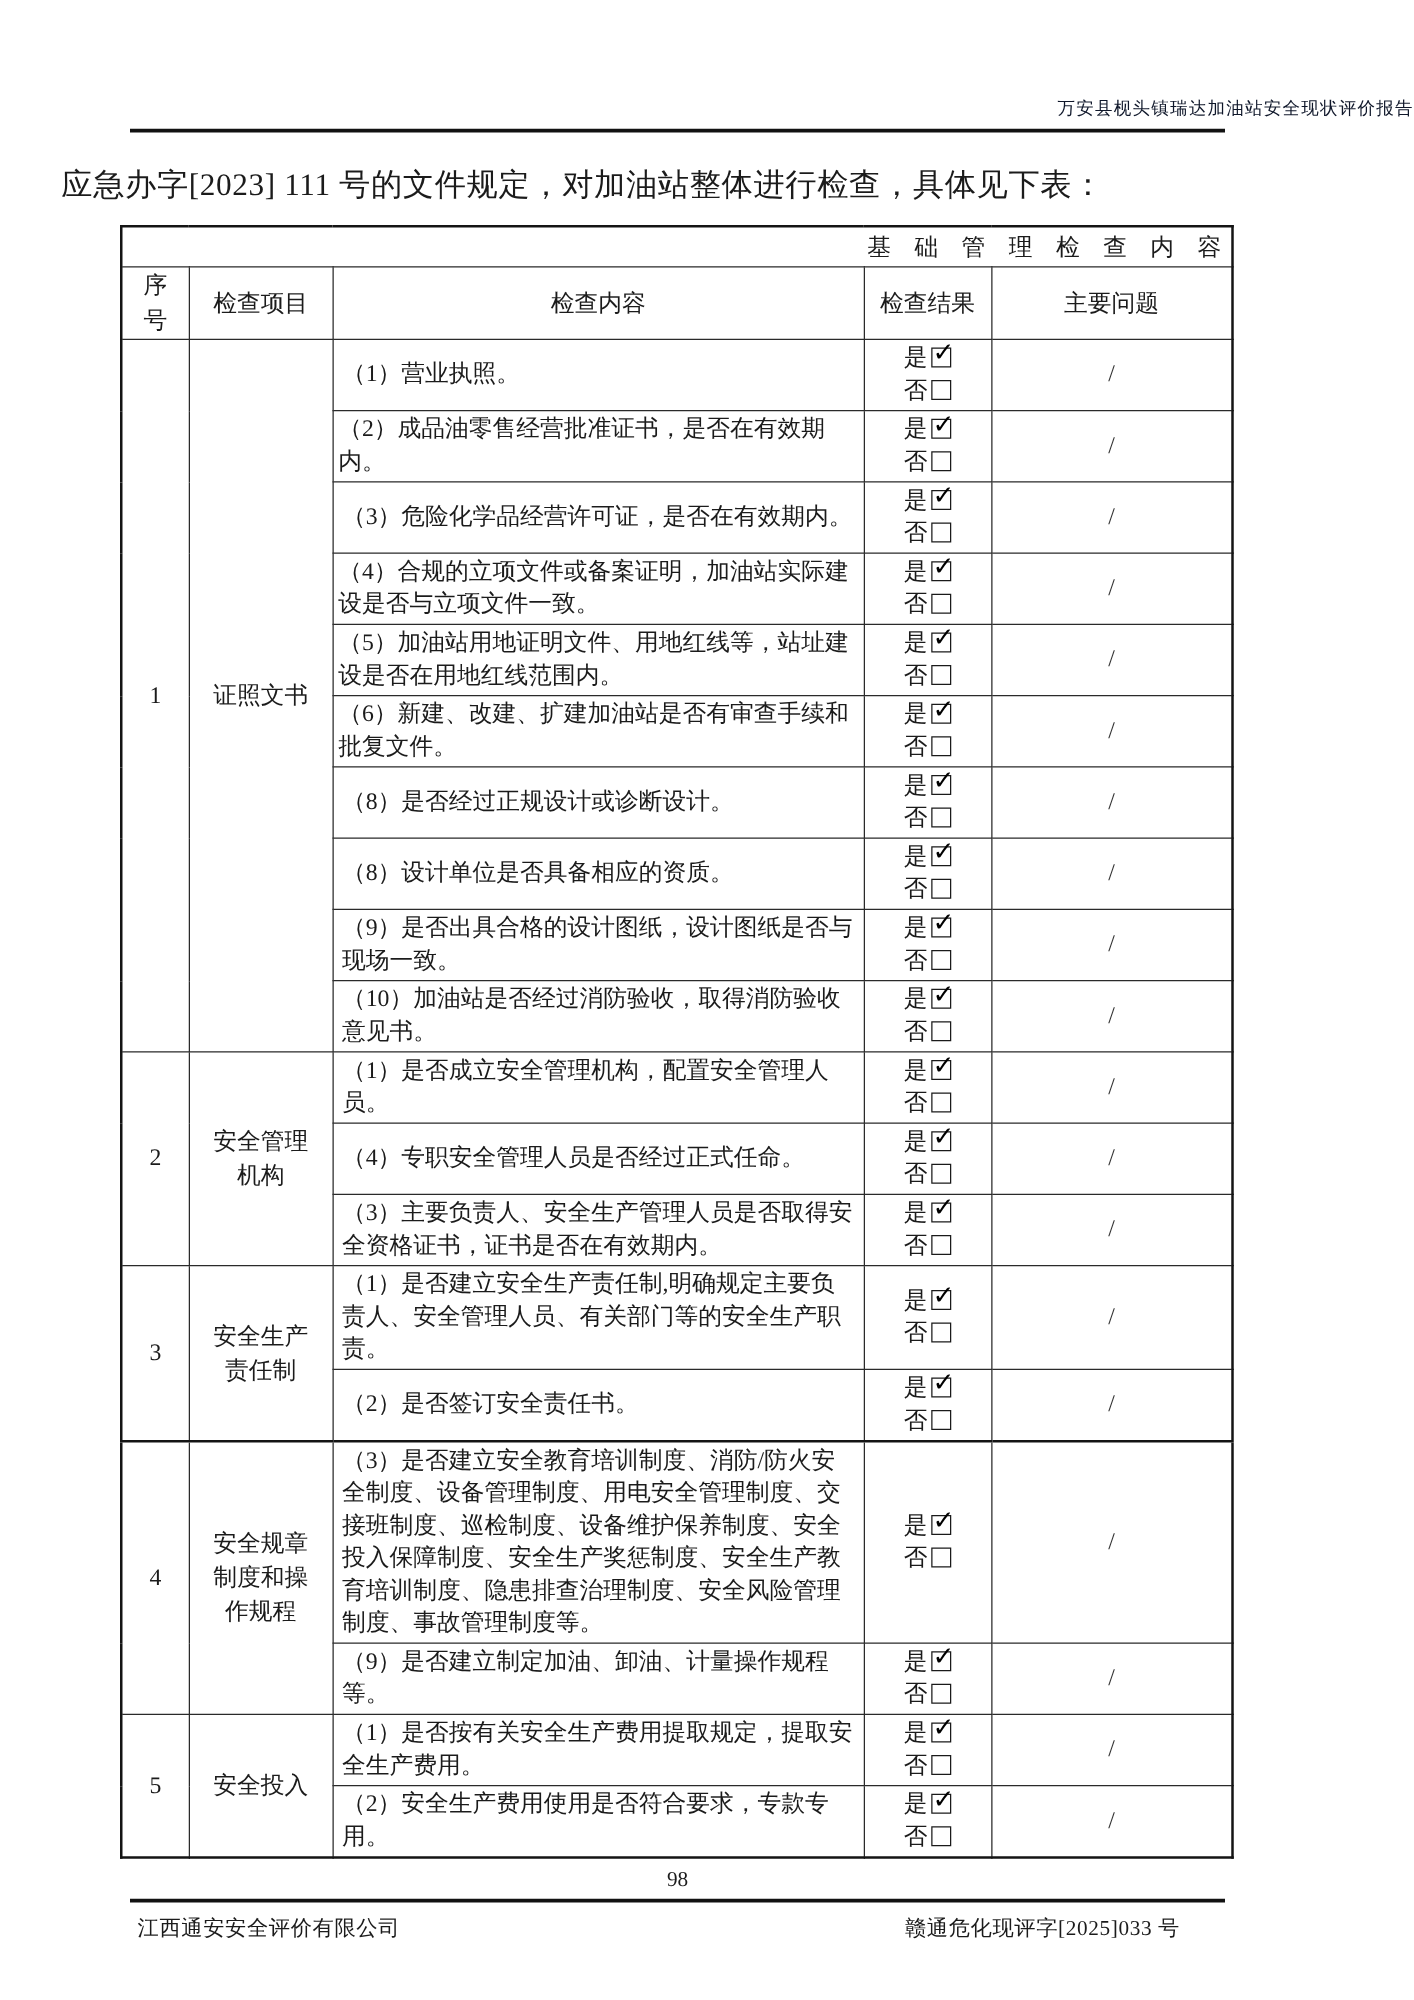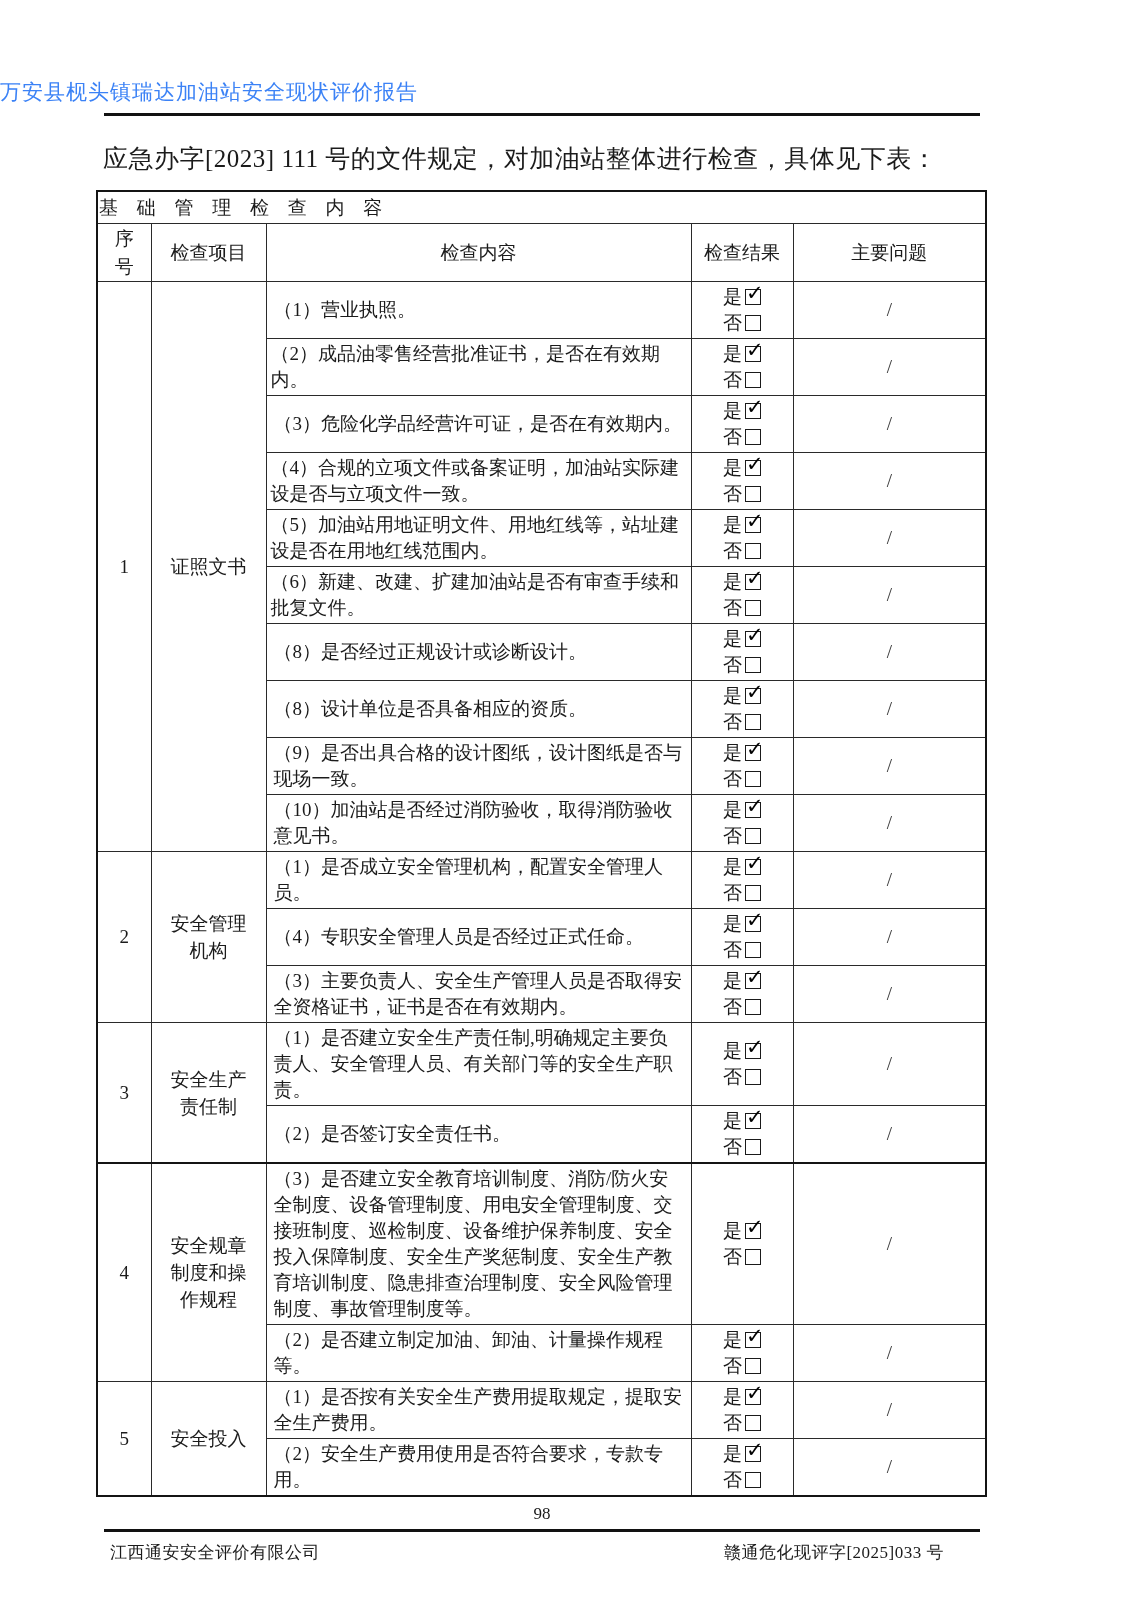--- a/index.html
+++ b/index.html
@@ -4,40 +4,40 @@
 <style>
   html,body { margin:0; padding:0; }
   body {
     width:1131px; height:1600px; background:#ffffff; color:#1b1b1b;
     font-family:"Liberation Serif","DejaVu Serif",serif;
     -webkit-font-smoothing:antialiased;
   }
   .page { position:relative; width:1131px; height:1600px; overflow:hidden; background:#fff; }
 
   
-  .rh-title { padding-top:78px; text-align:left; font-size:21px; letter-spacing:1px; color:#3b82f6; }
+  .rh-title { padding-top:78px; text-align:right; font-size:14px; letter-spacing:1px; color:#0f172a; }
   .rh-rule { margin:7px 0 0 104px; width:876px; height:3px; background:#121212; }
 
   
-  .intro { margin:25px 0 0 103px; width:880px; font-size:25px; letter-spacing:0.5px; line-height:36px; white-space:nowrap; }
+  .intro { margin:25px 0 0 49px; width:880px; font-size:25px; letter-spacing:0.5px; line-height:36px; white-space:nowrap; }
 
   
   .caption { margin:15px 0 0 104px; width:876px; text-align:center; font-size:21px; letter-spacing:1px; }
 
   
   table.checklist {
     border-collapse:collapse; table-layout:fixed;
     width:889px; margin:13px 0 0 96px;
     border:2px solid #141414;
   }
   .checklist th, .checklist td {
     border:1px solid #2a2a2a; font-weight:normal; vertical-align:middle;
     overflow:hidden;
   }
-  .checklist .band { height:29px; font-size:19px; text-align:left; letter-spacing:7px; }
+  .checklist .band { height:29px; font-size:19px; text-align:right; letter-spacing:7px; }
   .checklist thead .colhead th { height:48px; font-size:19px; text-align:center; }
   .vert { display:inline-block; width:1.1em; word-break:break-all; line-height:1.45; }
 
   .checklist tbody td { font-size:19px; height:52px; }
   td.c-num   { text-align:center; font-size:18px; }
   td.c-item  { text-align:center; line-height:27px; padding:0 12px; }
   td.c-content { line-height:26px; padding:2px 6px 2px 7px; text-align:left; }
   td.c-content.center { text-align:left; padding:2px 4px; }
   td.c-result { text-align:center; padding:0; }
   td.c-problem { text-align:center; font-size:20px; color:#333; }
@@ -228,21 +228,21 @@
           <td rowspan="2" class="c-num">4</td>
           <td rowspan="2" class="c-item">安全规章制度和操作规程</td>
           <td class="c-content">（3）是否建立安全教育培训制度、消防/防火安全制度、设备管理制度、用电安全管理制度、交接班制度、巡检制度、设备维护保养制度、安全投入保障制度、安全生产奖惩制度、安全生产教育培训制度、隐患排查治理制度、安全风险管理制度、事故管理制度等。</td>
           <td class="c-result">
             <div class="res-line"><span>是</span><span class="cb checked"></span></div>
             <div class="res-line"><span>否</span><span class="cb"></span></div>
           </td>
           <td class="c-problem">/</td>
         </tr>
         <tr>
-          <td class="c-content">（2）是否建立制定加油、卸油、计量操作规程等。</td>
+          <td class="c-content">（9）是否建立制定加油、卸油、计量操作规程等。</td>
           <td class="c-result">
             <div class="res-line"><span>是</span><span class="cb checked"></span></div>
             <div class="res-line"><span>否</span><span class="cb"></span></div>
           </td>
           <td class="c-problem">/</td>
         </tr>
         <tr>
           <td rowspan="2" class="c-num">5</td>
           <td rowspan="2" class="c-item">安全投入</td>
           <td class="c-content">（1）是否按有关安全生产费用提取规定，提取安全生产费用。</td>

